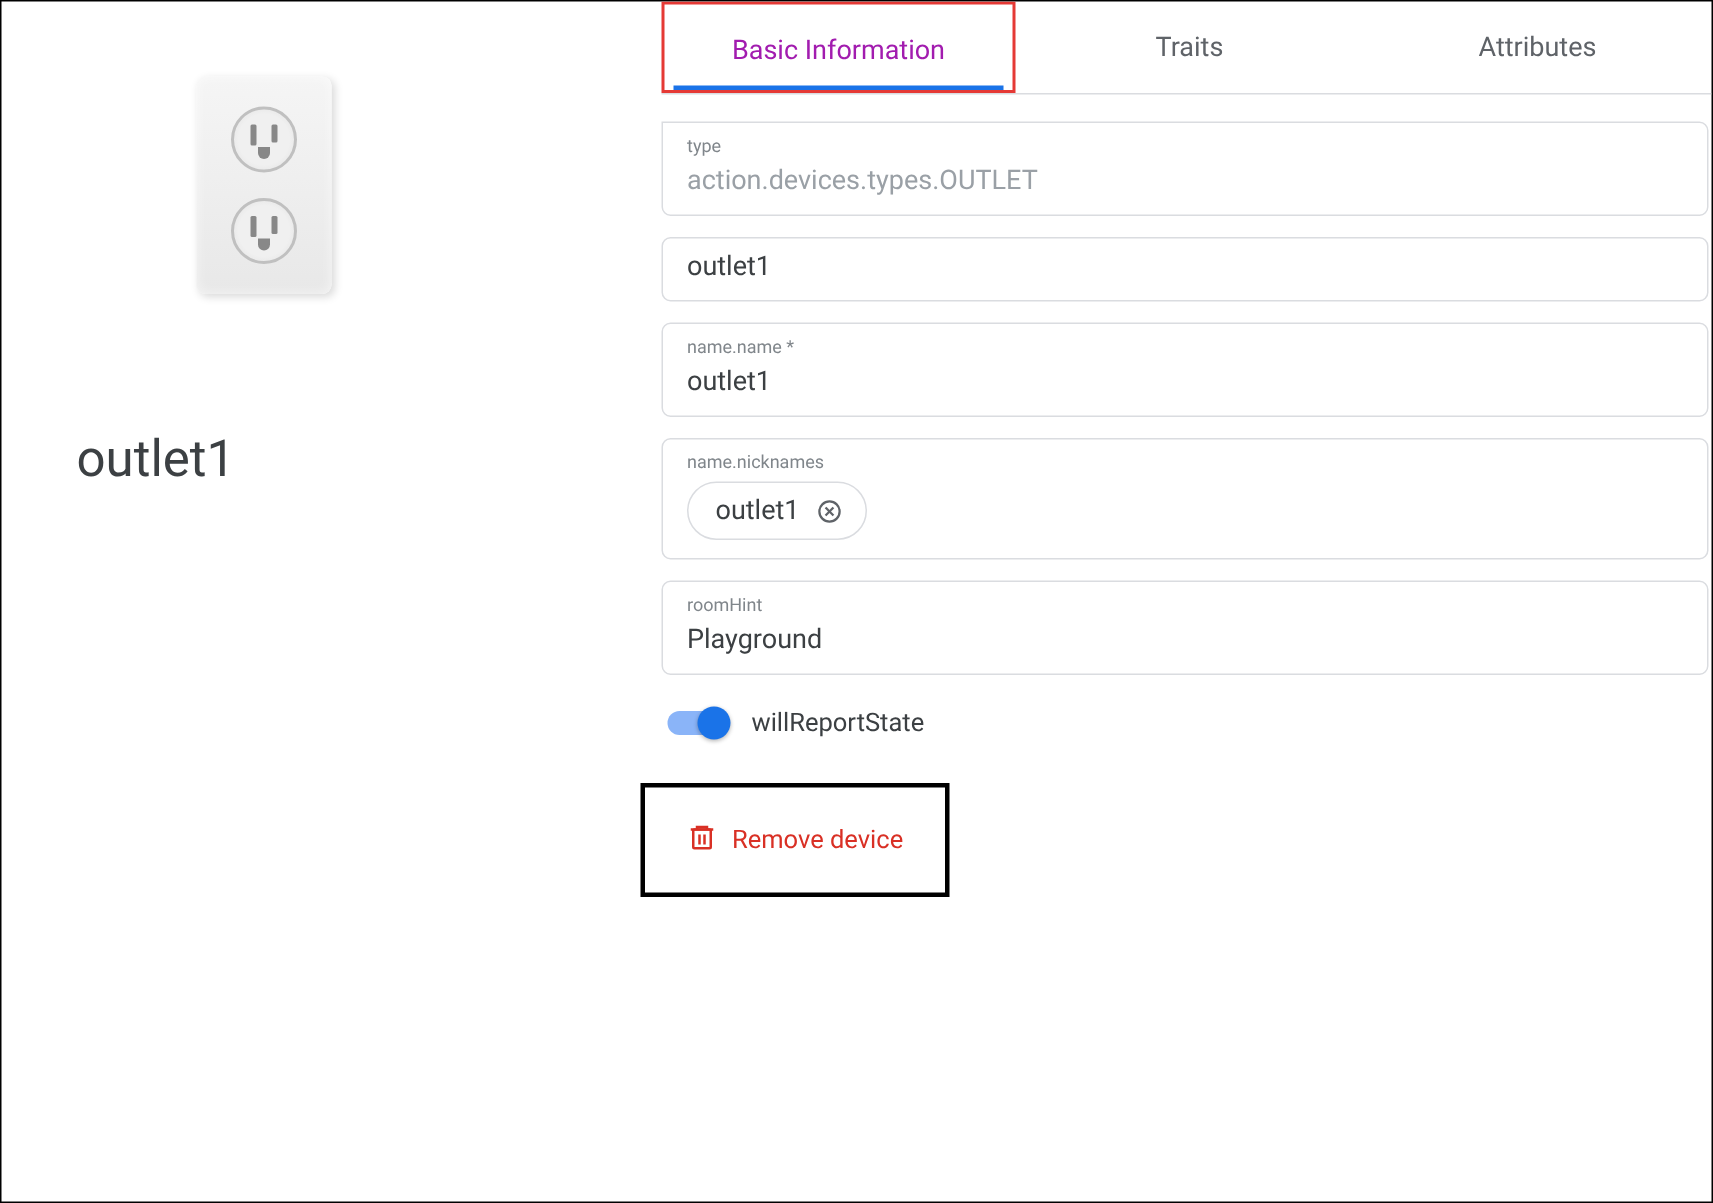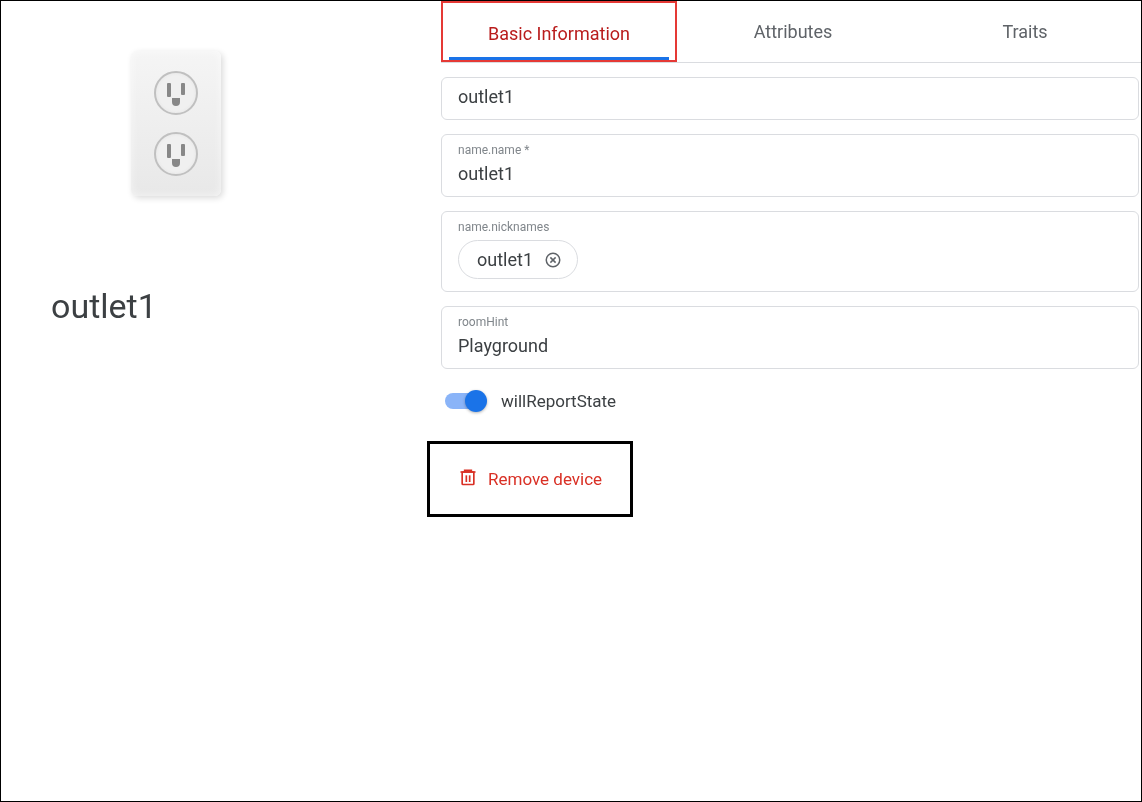--- a/index.html
+++ b/index.html
@@ -80,21 +80,21 @@
     .tab {
       flex: 1;
       text-align: center;
       padding: 20px 0 16px;
       font-size: 18px;
       color: #5f6368;
       cursor: pointer;
       position: relative;
     }
     .tab.active {
-      color: #b91c1c;
+      color: #a21caf;
     }
     .tab.active::after {
       content: '';
       position: absolute;
       left: 6px;
       right: 6px;
       bottom: 0;
       height: 3px;
       background: #1a73e8;
     }
@@ -210,28 +210,32 @@
   </div>
   <h1 class="device-title">outlet1</h1>
 </div>
 
 <div class="main">
   <div class="tabs">
     <div class="tab active tab-box-highlight">
       <span>Basic Information</span>
     </div>
     <div class="tab">
+      <span>Traits</span>
+    </div>
+    <div class="tab">
       <span>Attributes</span>
     </div>
-    <div class="tab">
-      <span>Traits</span>
-    </div>
   </div>
 
   <div class="form form-wrap">
+    <div class="field field-first">
+      <span class="field-label">type</span>
+      <div class="field-value readonly">action.devices.types.OUTLET</div>
+    </div>
 
     <div class="field">
       <div class="field-value">outlet1</div>
     </div>
 
     <div class="field">
       <span class="field-label">name.name *</span>
       <input class="field-value" value="outlet1" style="">
     </div>
 

